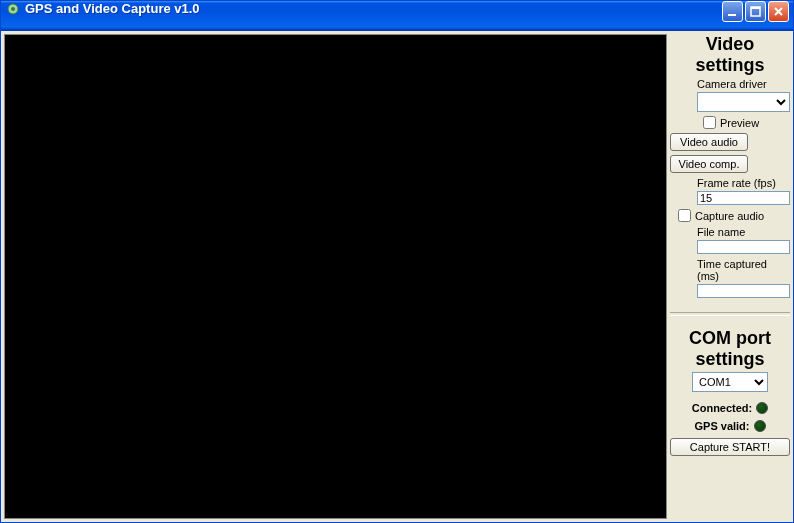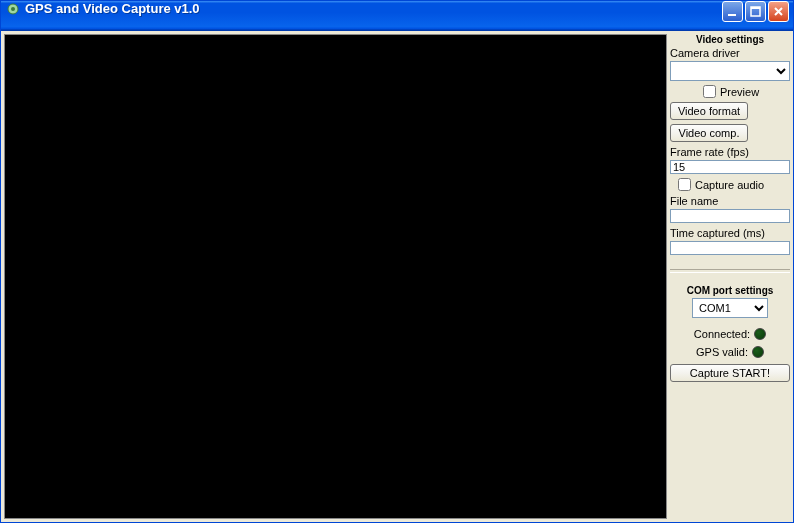--- a/index.html
+++ b/index.html
@@ -21,23 +21,23 @@
 .winbtn.blue { background: linear-gradient(to bottom, #7ba7e8, #2c5fcf); }
 .winbtn.red { background: linear-gradient(to bottom, #f4a086, #d4441f); }
 .winbtn svg { width: 13px; height: 13px; }
 
 .client { flex: 1; display: flex; padding: 3px; gap: 3px; }
 
 .video-area { flex: 1; background: #000; border: 1px solid #888; }
 
 .right-panel { width: 120px; display: flex; flex-direction: column; gap: 6px; }
 
-.section-title { font-weight: bold; font-size: 10px; text-align: center; margin-bottom: 2px; }
+.section-title { font-weight: bold; font-size: 18px; text-align: center; margin-bottom: 2px; }
 
-.control-row { margin-bottom: 4px; }
+.control-row { margin-bottom: 4px; margin-left: 27px; }
 .label { font-size: 11px; color: #000; margin-bottom: 2px; display: block; }
 
 select, input[type=text] {
   width: 100%; font-family: Tahoma, sans-serif; font-size: 11px;
   border: 1px solid #7f9db9; background: #fff; padding: 1px 2px; height: 14px;
 }
 select { height: 20px; }
 
 .xp-btn {
   font-family: Tahoma, sans-serif; font-size: 11px;
@@ -50,21 +50,21 @@
 .checkbox-row { display: flex; align-items: center; gap: 4px; margin-bottom: 4px; margin-left: 33px; }
 .checkbox-row input { width: 13px; height: 13px; }
 
 .divider { height: 4px; border-top: 1px solid #aca899; border-bottom: 1px solid #fff; margin: 4px 0; }
 
 .com-section { padding-top: 2px; }
 .com-select-row { display: flex; justify-content: center; margin-bottom: 10px; }
 .com-select-row select { width: 76px; }
 
 .status-row { display: flex; align-items: center; justify-content: center; gap: 4px; margin-bottom: 6px; }
-.status-label { font-weight: normal; font-size: 11px; }
+.status-label { font-weight: bold; font-size: 11px; }
 .status-led { width: 12px; height: 12px; border-radius: 50%; background: radial-gradient(circle at 35% 35%, #1a5c1a, #0a3a0a); border: 1px solid #444; }
 
 .capture-row { display: flex; justify-content: center; margin-top: 6px; }
 .capture-row .xp-btn { width: 124px; }
 
 .video-settings-block { display: flex; flex-direction: column; }
 </style>
 </head>
 <body>
 
@@ -110,21 +110,21 @@
         <div class="control-row">
           <span class="label">Camera driver</span>
           <select></select>
         </div>
 
         <div class="checkbox-row">
           <input type="checkbox" style="">
           <span>Preview</span>
         </div>
 
-        <button class="xp-btn wide">Video format</button>
+        <button class="xp-btn wide">Video audio</button>
         <button class="xp-btn wide">Video comp.</button>
 
         <div class="control-row">
           <span class="label">Frame rate (fps)</span>
           <input type="text" value="15" style="">
         </div>
 
         <div class="checkbox-row" style="margin-left:8px">
           <input type="checkbox" style="">
           <span>Capture audio</span>

